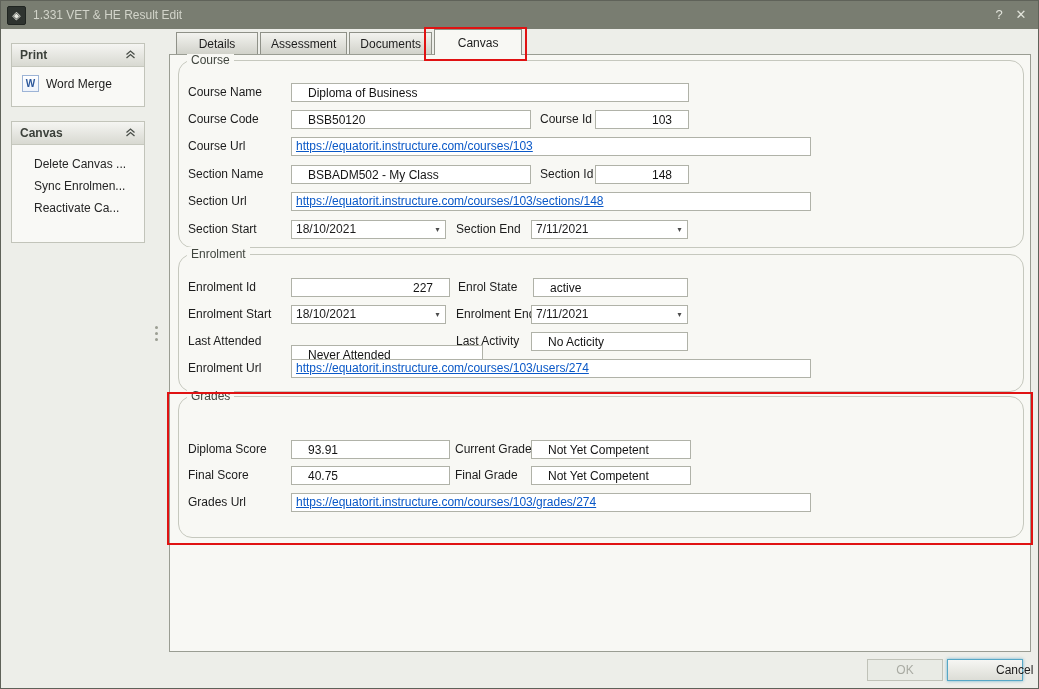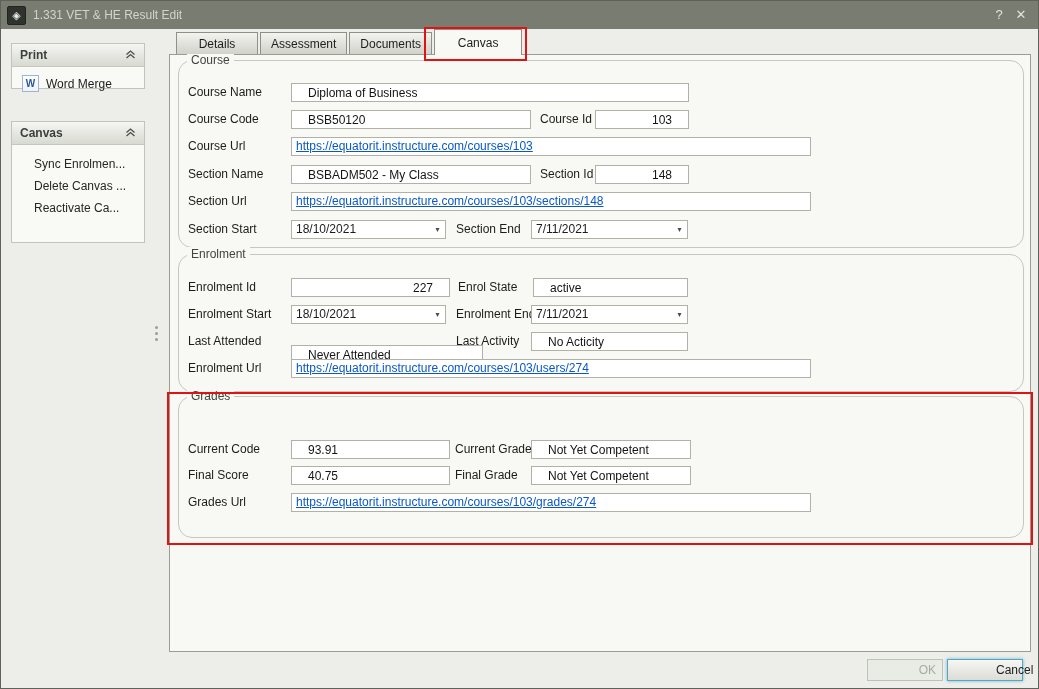--- a/index.html
+++ b/index.html
@@ -98,36 +98,36 @@
   
   .anno{
     position:absolute;border:2px solid var(--annotation);z-index:50;pointer-events:none;
   }
   
   .btn{
     position:absolute;width:76px;height:22px;box-sizing:border-box;
     font-family:"Liberation Sans",sans-serif;font-size:12px;
     border:1px solid #8a8d83;background:linear-gradient(#f6f6f3,#dcddd6);color:#1c1c1c;
   }
-  .btn.ok[disabled]{color:#a9aba3;background:#e9ebe5;border-color:#c0c2b8;text-align:right;}
+  .btn.ok[disabled]{color:#a9aba3;background:#e9ebe5;border-color:#c0c2b8;}
   .btn.cancel{border-color:#56a7c6;box-shadow:0 0 3px rgba(90,170,200,.85);padding-left:48px;}
 </style>
 </head>
 <body>
 
 <div class="window">
 
   <div class="titlebar">
     <div class="app-icon">◈</div>
     <div class="win-title">1.331 VET &amp; HE Result Edit</div>
     <div class="tb-btn">?</div>
     <div class="tb-btn">✕</div>
   </div>
 
-  <div class="panel" style="left:10px;top:42px;height:46px;">
+  <div class="panel" style="left:10px;top:42px;height:64px;">
     <div class="panel-header">
       <span>Print</span>
       <span>
         <svg width="11" height="9" viewBox="0 0 11 9">
             <path d="M1.5 4.5 L5.5 1 L9.5 4.5" fill="none" stroke="#4a4f49" stroke-width="1.3"></path>
             <path d="M1.5 8 L5.5 4.5 L9.5 8" fill="none" stroke="#4a4f49" stroke-width="1.3"></path>
           </svg>
       </span>
     </div>
     <div class="word-merge">
@@ -140,22 +140,22 @@
     <div class="panel-header">
       <span>Canvas</span>
       <span>
         <svg width="11" height="9" viewBox="0 0 11 9">
             <path d="M1.5 4.5 L5.5 1 L9.5 4.5" fill="none" stroke="#4a4f49" stroke-width="1.3"></path>
             <path d="M1.5 8 L5.5 4.5 L9.5 8" fill="none" stroke="#4a4f49" stroke-width="1.3"></path>
           </svg>
       </span>
     </div>
     <div class="panel-items">
+      <div class="panel-item">Delete Canvas ...</div>
       <div class="panel-item">Sync Enrolmen...</div>
-      <div class="panel-item">Delete Canvas ...</div>
       <div class="panel-item">Reactivate Ca...</div>
     </div>
   </div>
 
   <div class="splitter">
     <div class="grip">
         <i></i>
         <i></i>
         <i></i>
       </div>
@@ -227,21 +227,21 @@
 
       <span class="flabel" style="left:9px;top:104px;">Enrolment Url</span>
       <div class="urlbox" style="left:112px;top:104px;width:520px;">
         <a class="link">https://equatorit.instructure.com/courses/103/users/274</a>
       </div>
     </div>
 
     <div class="group" style="left:8px;top:341px;width:846px;height:142px;text-decoration:underline;">
       <span class="group-title">Grades</span>
 
-      <span class="flabel" style="left:9px;top:43px;">Current Code</span>
+      <span class="flabel" style="left:9px;top:43px;">Diploma Score</span>
       <input class="tinput" style="left: 112px; top: 43px; width: 159px;" value="93.91">
       <span class="flabel" style="left:276px;top:43px;">Current Grade</span>
       <input class="tinput" style="left: 352px; top: 43px; width: 160px;" value="Not Yet Competent">
 
       <span class="flabel" style="left:9px;top:69px;">Final Score</span>
       <input class="tinput" style="left: 112px; top: 69px; width: 159px;" value="40.75">
       <span class="flabel" style="left:276px;top:69px;">Final Grade</span>
       <input class="tinput" style="left: 352px; top: 69px; width: 160px;" value="Not Yet Competent">
 
       <span class="flabel" style="left:9px;top:96px;">Grades Url</span>

